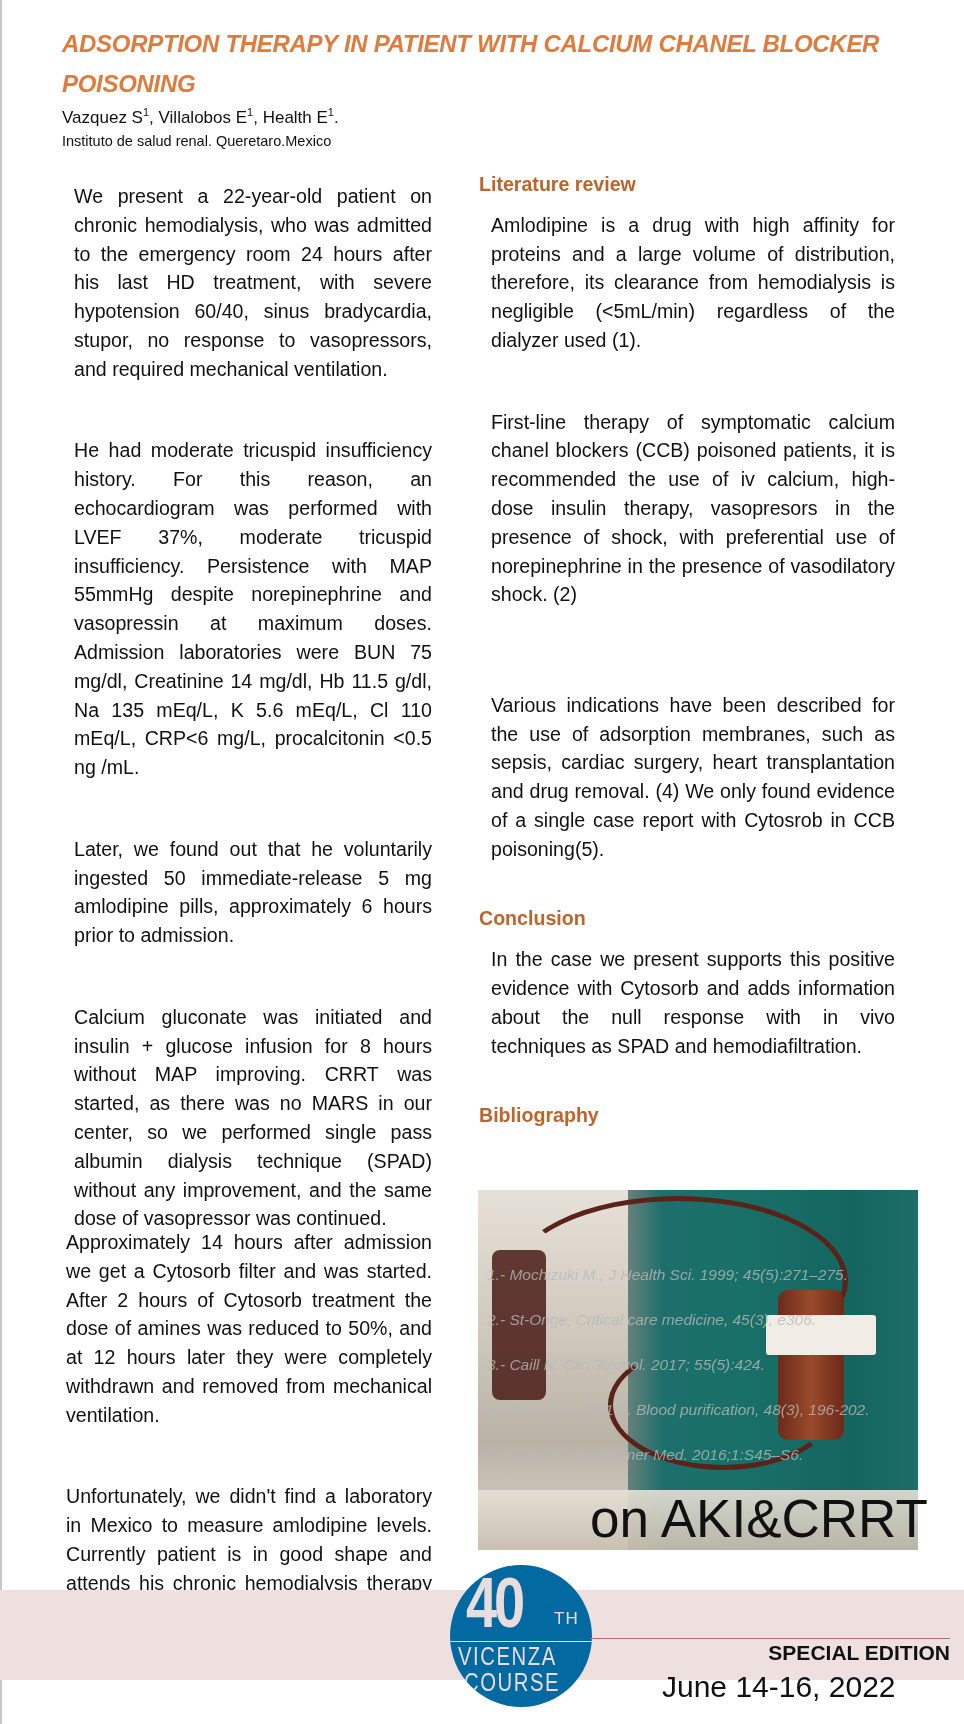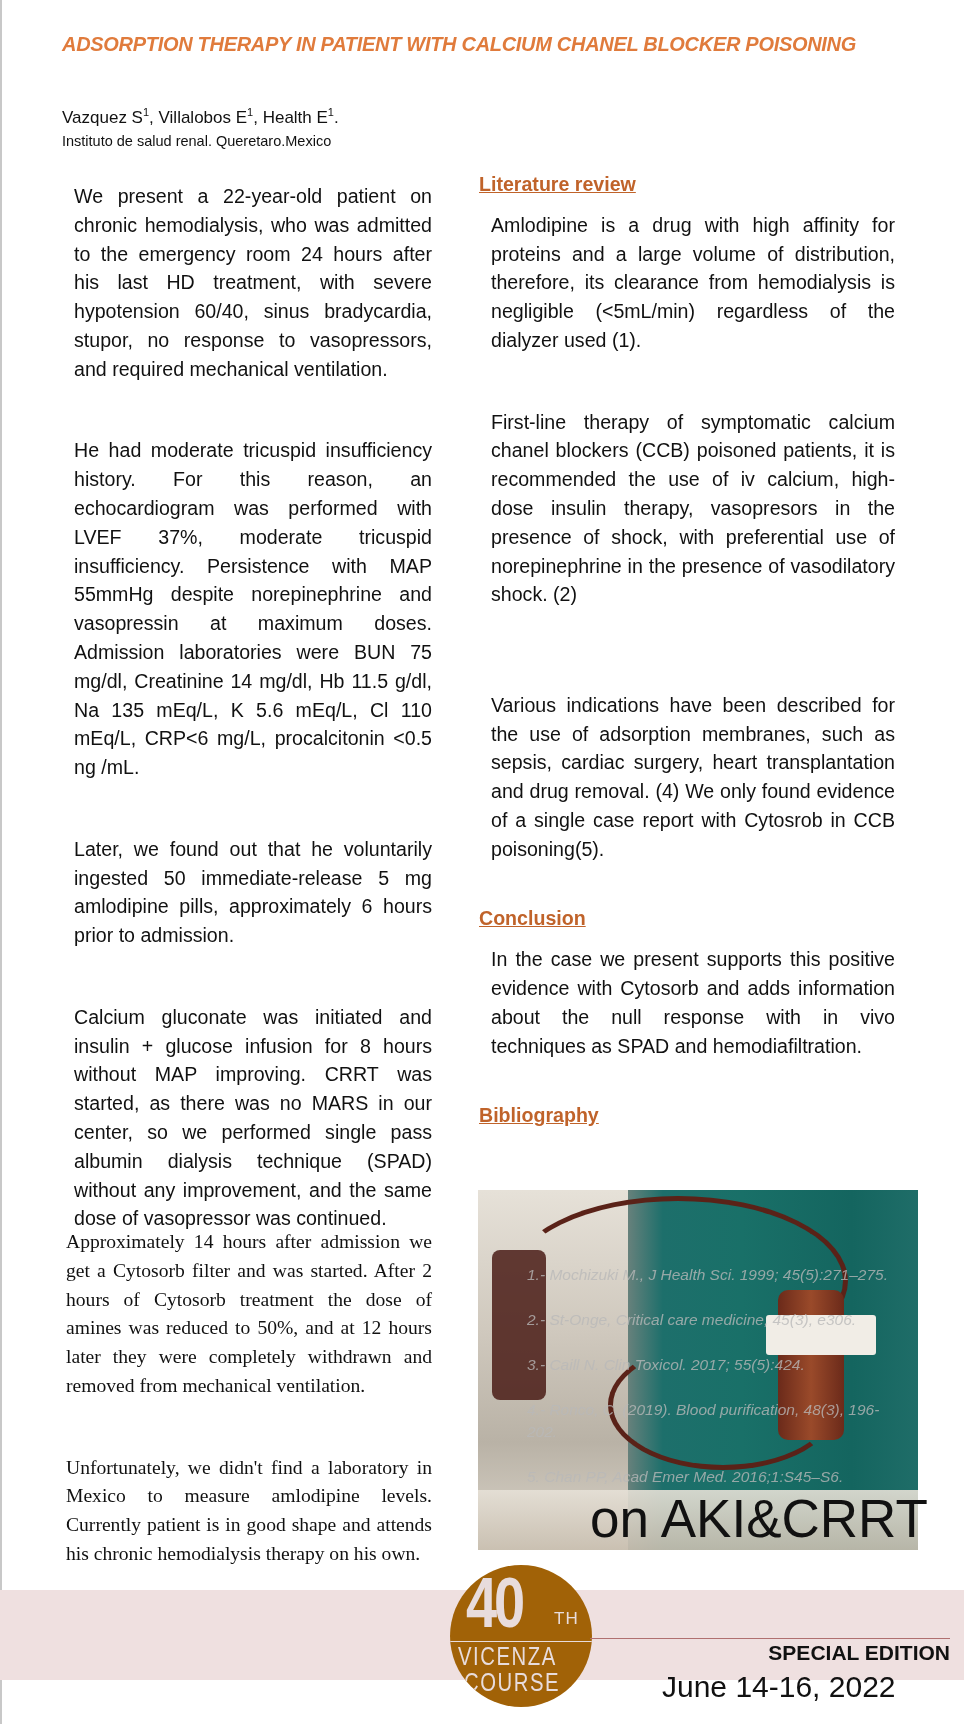--- a/index.html
+++ b/index.html
@@ -1,44 +1,44 @@
 <!DOCTYPE html>
 <html><head>
 <meta charset="utf-8">
 <style>
   html, body { margin:0; padding:0; }
   body { width:964px; height:1724px; background:#ffffff; position:relative; overflow:hidden;
          font-family:"Liberation Sans", sans-serif; color:#111; }
   .left-strip { position:absolute; left:0; top:0; width:2px; height:1724px; background:#c8c8c8; }
   .title { position:absolute; left:62px; top:24px; width:860px; margin:0;
            font-family:"Liberation Sans", sans-serif; font-weight:bold; font-style:italic;
-           font-size:20px; line-height:40px; color:#e07b3c; letter-spacing:-0.3px; }
+           font-size:24px; line-height:40px; color:#e07b3c; letter-spacing:-0.3px; }
   .authors { position:absolute; left:62px; top:106px; font-size:17px; color:#111; }
   .authors sup { font-size:11px; }
   .institute { position:absolute; left:62px; top:133px; font-size:14.5px; color:#111; }
   .col { position:absolute; font-size:19.6px; line-height:28.8px; color:#111; text-align:justify; }
   .col p { margin:12px; }
   .col .gap { height:28.8px; }
   .col-left { left:62px; top:170px; width:382px; }
-  .col-left2 { left:54px; top:1216px; width:390px;font-family:Liberation Serif, serif; }
+  .col-left2 { left:54px; top:1216px; width:390px; }
   .col-right { left:479px; top:170px; width:428px; }
-  .heading { color:#c0632a; font-weight:bold; font-size:19.6px; line-height:28.8px;text-decoration:underline; }
+  .heading { color:#c0632a; font-weight:bold; font-size:19.6px; line-height:28.8px; }
   .photo { position:absolute; left:478px; top:1190px; width:440px; height:360px; overflow:hidden;
            background:linear-gradient(90deg,#d9d3c9 0%,#cbc4b8 20%,#8d8a84 30%,#1d6f6b 42%,#197068 60%,#14655f 85%,#1f6d68 100%); }
   .photo .machine-left { position:absolute; left:0; top:0; width:150px; height:360px;
            background:linear-gradient(180deg,#e6e1d8 0%,#cfc8bd 40%,#b9b2a6 70%,#dcd6cb 100%); }
   .photo .bag { position:absolute; left:14px; top:60px; width:54px; height:150px; background:#4a1c16; border-radius:8px; opacity:.85; }
   .photo .tube { position:absolute; border:5px solid #5a2218; border-radius:50%; border-left-color:transparent; border-bottom-color:transparent; }
   .photo .filter { position:absolute; left:300px; top:100px; width:66px; height:150px; background:linear-gradient(90deg,#6b2a1a,#9a4a2a,#6b2a1a); border-radius:10px; }
   .photo .filter-label { position:absolute; left:288px; top:125px; width:110px; height:40px; background:#f1ede6; border-radius:3px; }
   .photo .cart { position:absolute; left:0; top:300px; width:440px; height:60px; background:linear-gradient(180deg,rgba(230,225,215,.9),rgba(200,190,175,.9)); }
   .bib { position:absolute; left:487px; top:1264px; width:420px; font-style:italic; font-size:15.5px; line-height:22px; color:rgba(185,185,185,0.78); }
-  .bib div { margin-bottom:23px;margin-left:40px; }
+  .bib div { margin-bottom:23px; }
   .band { position:absolute; left:0; top:1590px; width:964px; height:90px; background:#efe0e0; }
-  .logo { position:absolute; left:450px; top:1565px; width:142px; height:142px; border-radius:50%; background:#a16207; overflow:hidden; }
+  .logo { position:absolute; left:450px; top:1565px; width:142px; height:142px; border-radius:50%; background:#0369a1; overflow:hidden; }
   .logo .num { position:absolute; left:16px; top:-2px; font-family:"Liberation Sans", sans-serif; font-weight:bold; font-size:70px; color:#e8dcdc; letter-spacing:-4px; transform:scaleX(0.8); transform-origin:left; }
   .logo .th { position:absolute; left:104px; top:44px; font-size:17px; color:#e8dcdc; letter-spacing:1px; }
   .logo .line { position:absolute; left:0; top:76px; width:142px; height:1px; background:#e8dcdc; }
   .logo .vic { position:absolute; left:8px; top:78px; font-size:26px; line-height:26px; color:#e8dcdc; letter-spacing:2px; transform:scaleX(0.78); transform-origin:left; }
   .logo .course { position:absolute; left:14px; top:104px; font-size:26px; line-height:26px; color:#e8dcdc; letter-spacing:2px; transform:scaleX(0.78); transform-origin:left; }
   .on-aki { position:absolute; left:590px; top:1489px; font-size:53px; line-height:60px; color:#111; }
   .band-rule { position:absolute; left:590px; top:1638px; width:360px; height:1px; background:#b07070; }
   .special { position:absolute; right:14px; top:1641px; font-weight:bold; font-size:21px; color:#111; }
   .dates { position:absolute; left:662px; top:1670px; font-size:30px; color:#111; }
 </style>

